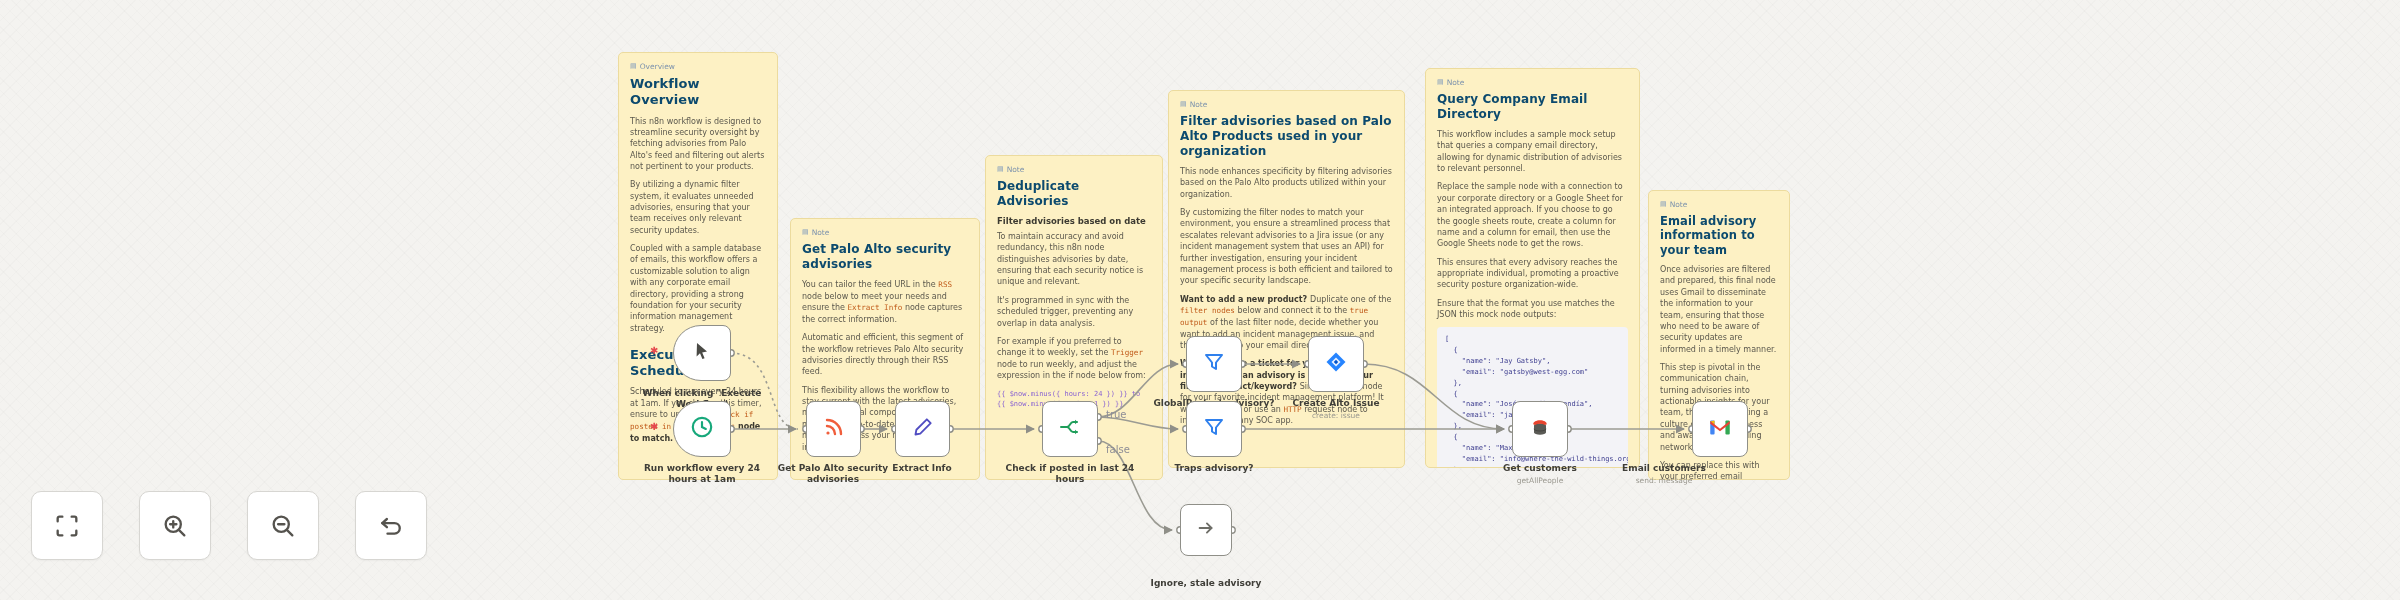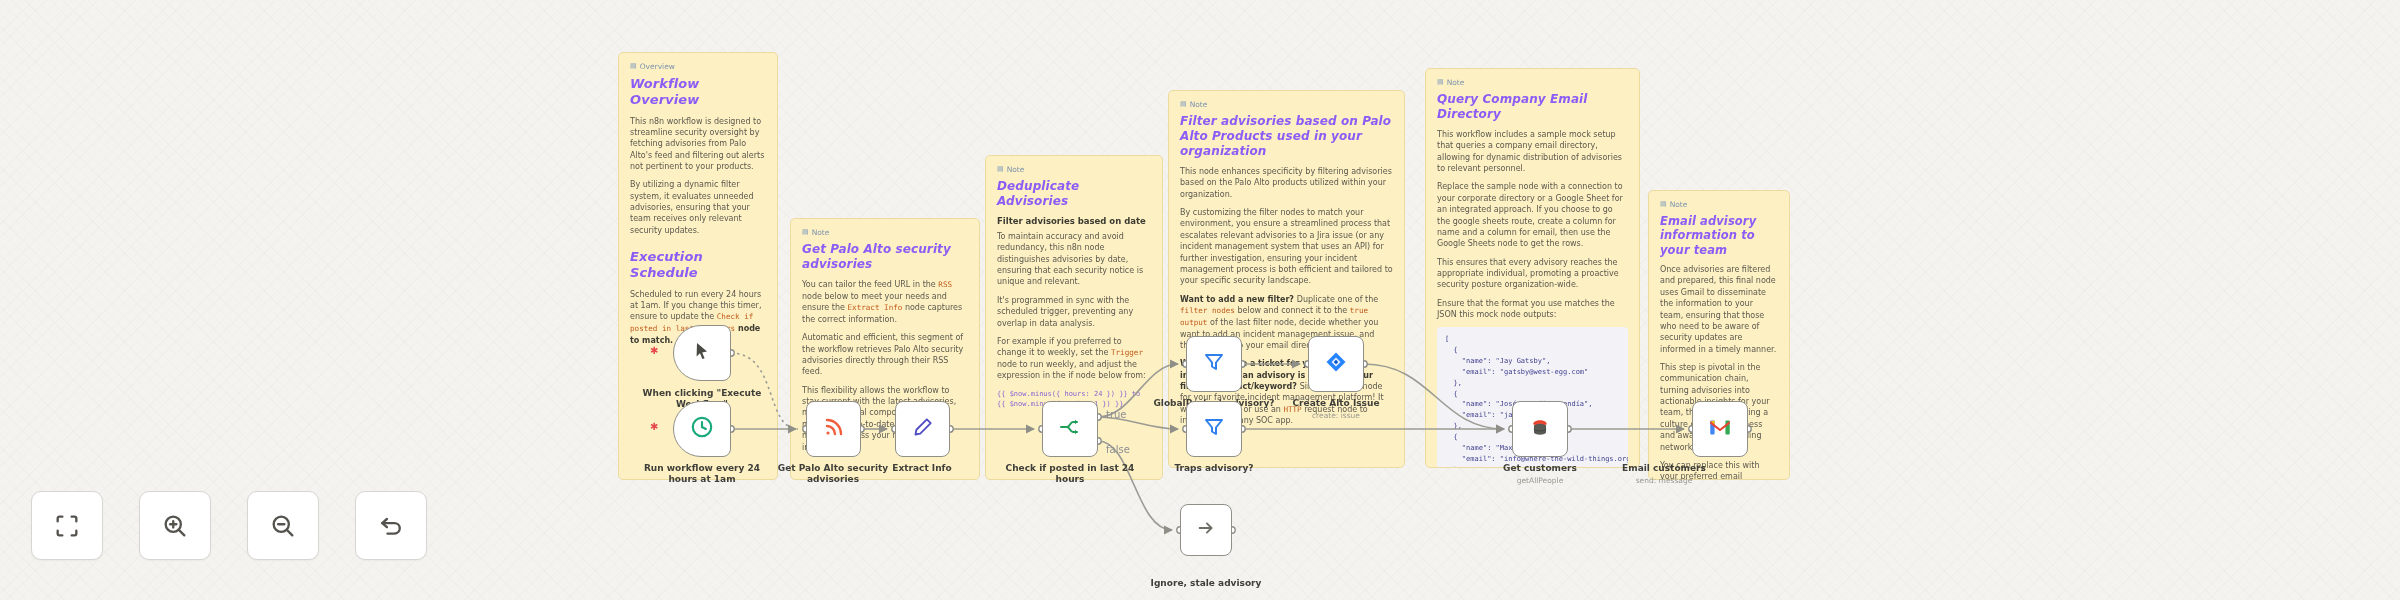--- a/index.html
+++ b/index.html
@@ -14,21 +14,21 @@
     background:
       repeating-linear-gradient(45deg, rgba(0,0,0,0.016) 0 1px, transparent 1px 9px),
       repeating-linear-gradient(-45deg, rgba(0,0,0,0.016) 0 1px, transparent 1px 9px);}
   
   .note{
     position:absolute;background:#fdf1c4;border:1px solid #ecdb9e;border-radius:5px;
     padding:9px 11px;box-sizing:border-box;overflow:hidden;z-index:1;
   }
   .chip{display:flex;align-items:center;gap:3px;font-size:7.5px;color:#7d93ad;margin-bottom:5px;}
   .chip .chip-ic{font-size:7px;color:#8ba3be;line-height:1;}
-  .note h2{font-size:12px;line-height:1.25;margin:0 0 7px 0;color:#8b5cf6;font-weight:700;letter-spacing:.1px;font-style:italic;}
+  .note h2{font-size:12px;line-height:1.25;margin:0 0 7px 0;color:#0c4a6e;font-weight:700;letter-spacing:.1px;}
   .note h2.big{font-size:13px;}
   .note h3{font-size:8.5px;margin:0 0 5px 0;color:#3c3a31;font-weight:700;}
   .note p{font-size:8px;line-height:1.42;margin:0 0 7px 0;color:#5b584d;}
   .seg-code{color:#c15c1b;font-family:"DejaVu Sans Mono","Liberation Mono",monospace;font-size:.95em;margin-top:18px;}
   .seg-bold{font-weight:700;color:#3c3a31;}
   .note .expr{font-family:"DejaVu Sans Mono","Liberation Mono",monospace;font-size:7px;color:#8a63d2;line-height:1.5;margin-top:2px;word-break:break-all;}
   .note pre{
     background:#f3f3f7;border-radius:4px;padding:7px 8px;margin:2px 0 0 0;
     font-family:"DejaVu Sans Mono","Liberation Mono",monospace;font-size:7px;line-height:1.55;
     color:#3d3d8f;white-space:pre;overflow:hidden;
@@ -62,20 +62,21 @@
 <div class="texture"></div>
 
 <div class="note" style="left:618px;top:52px;width:160px;height:428px;">
   <div class="chip">
       <span class="chip-ic">▤</span>
       <span>Overview</span>
     </div>
   <h2 class="big">Workflow Overview</h2>
   <p>This n8n workflow is designed to streamline security oversight by fetching advisories from Palo Alto's feed and filtering out alerts not pertinent to your products.</p>
   <p>By utilizing a dynamic filter system, it evaluates unneeded advisories, ensuring that your team receives only relevant security updates.</p>
+  <p>Coupled with a sample database of emails, this workflow offers a customizable solution to align with any corporate email directory, providing a strong foundation for your security information management strategy.</p>
   <h2 class="big" style="margin-top:13px;">Execution Schedule</h2>
   <p><span>Scheduled to run every 24 hours at 1am. If you change this timer, ensure to update the </span><span class="seg-code">Check if posted in last 24 hours</span><span class="seg-bold"> node to match.</span></p>
 </div>
 
 <div class="note" style="left:790px;top:218px;width:190px;height:262px;">
   <div class="chip">
       <span class="chip-ic">▤</span>
       <span>Note</span>
     </div>
   <h2>Get Palo Alto security advisories</h2>
@@ -98,21 +99,21 @@
 </div>
 
 <div class="note" style="left:1168px;top:90px;width:237px;height:378px;">
   <div class="chip">
       <span class="chip-ic">▤</span>
       <span>Note</span>
     </div>
   <h2>Filter advisories based on Palo Alto Products used in your organization</h2>
   <p>This node enhances specificity by filtering advisories based on the Palo Alto products utilized within your organization.</p>
   <p>By customizing the filter nodes to match your environment, you ensure a streamlined process that escalates relevant advisories to a Jira issue (or any incident management system that uses an API) for further investigation, ensuring your incident management process is both efficient and tailored to your specific security landscape.</p>
-  <p><span class="seg-bold">Want to add a new filter? </span><span>Duplicate one of the </span><span class="seg-code">filter nodes</span><span> below and connect it to the </span><span class="seg-code">true output</span><span> of the last filter node, decide whether you want to add an incident management issue, and then connect to your email directory node.</span></p>
+  <p><span class="seg-bold">Want to add a new product? </span><span>Duplicate one of the </span><span class="seg-code">filter nodes</span><span> below and connect it to the </span><span class="seg-code">true output</span><span> of the last filter node, decide whether you want to add an incident management issue, and then connect to your email directory node.</span></p>
   <p><span class="seg-bold">Want to create a ticket for your team to investigate if an advisory is found for your filtered product/keyword? </span><span>Simply add the node for your favorite incident management platform! It works with Jira, or use an </span><span class="seg-code">HTTP</span><span> request node to integrate with any SOC app.</span></p>
 </div>
 
 <div class="note" style="left:1425px;top:68px;width:215px;height:400px;">
   <div class="chip">
       <span class="chip-ic">▤</span>
       <span>Note</span>
     </div>
   <h2>Query Company Email Directory</h2>
   <p>This workflow includes a sample mock setup that queries a company email directory, allowing for dynamic distribution of advisories to relevant personnel.</p>

